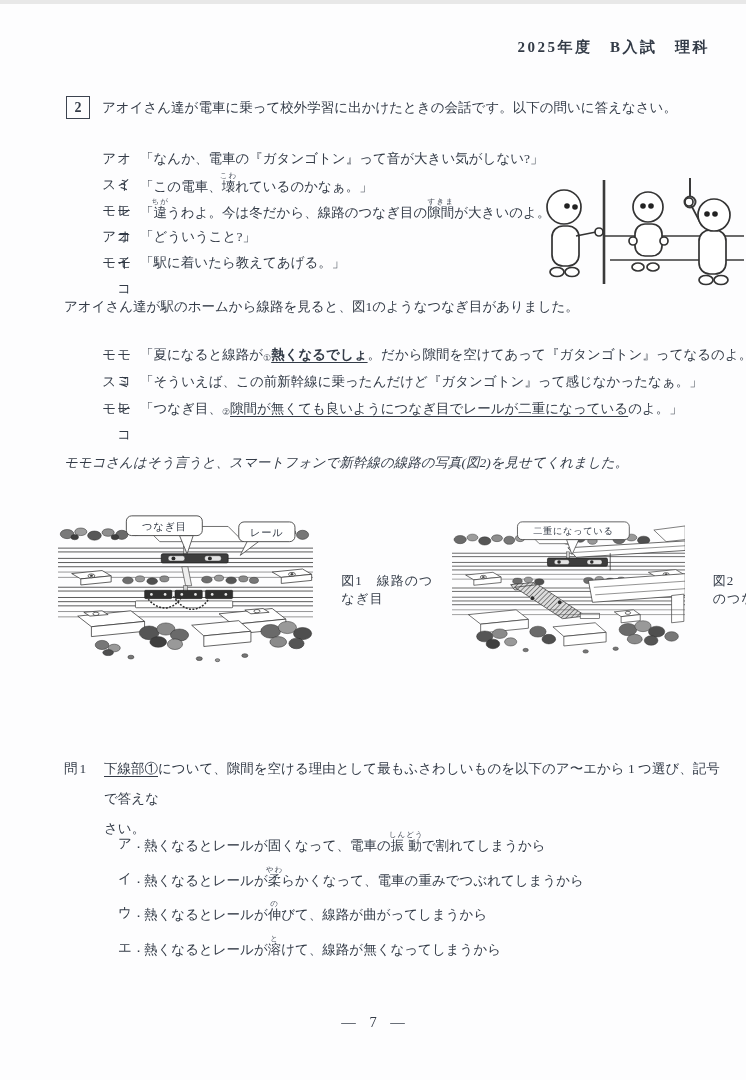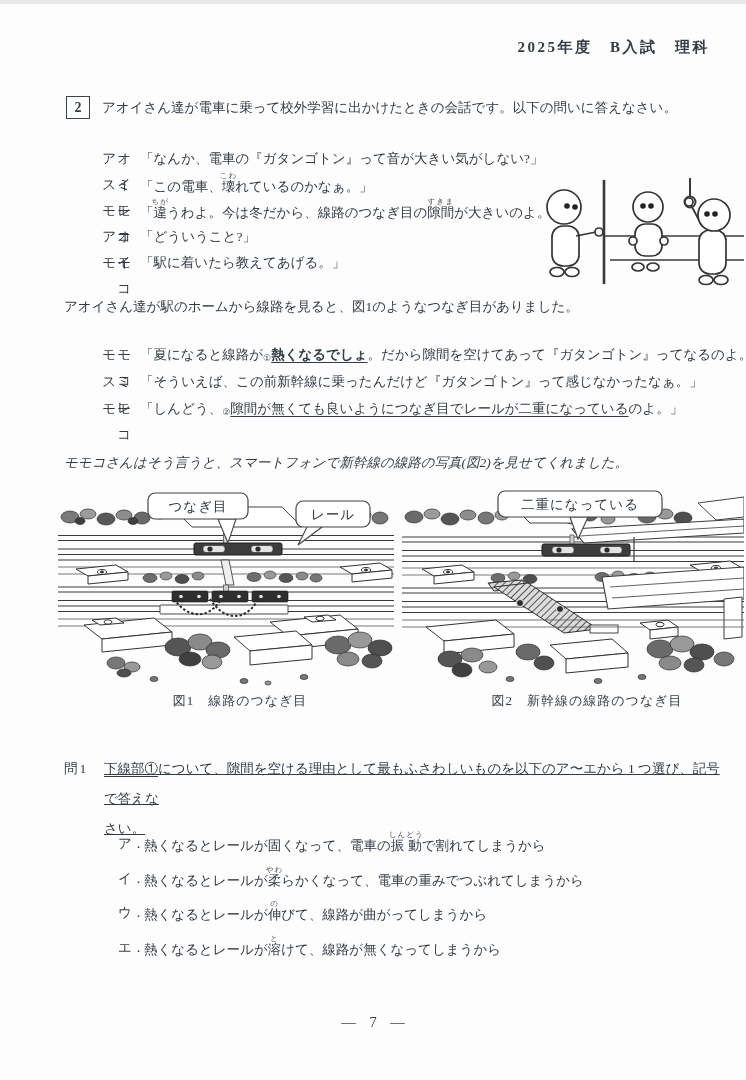--- a/index.html
+++ b/index.html
@@ -17,26 +17,26 @@
   .dlg{position:absolute;left:88px;}
   .dlg-row{display:flex;height:26px;line-height:26px;}
   .spk{width:44px;margin-right:8px;letter-spacing:1px;flex:none;text-align:right;}
   .utt{white-space:nowrap;}
   .narr{position:absolute;left:64px;line-height:24px;white-space:nowrap;}
   .ul{text-decoration:underline;text-underline-offset:3px;text-align:center;}
   .ulb{text-decoration:underline;text-underline-offset:3px;font-weight:bold;}
   .sub{font-size:9px;vertical-align:-2px;}
   ruby rt{font-size:7.5px;letter-spacing:1px;color:#444b57;}
   .figs{position:absolute;top:483px;left:58px;display:flex;gap:8px;}
-  .fig{display:flex;flex-direction:column;align-items:center;}
+  .fig{display:flex;flex-direction:row;align-items:center;}
   .fig-cap{margin-top:3px;font-size:13px;letter-spacing:1px;padding-left:28px;}
   svg text{font-family:"Liberation Serif","DejaVu Serif",serif;fill:#2f3743;}
   .q1{position:absolute;top:750px;left:64px;display:flex;line-height:30px;}
   .q1-label{width:40px;flex:none;letter-spacing:2px;}
-  .q1-text{width:624px;text-decoration:underline;}
+  .q1-text{width:624px;}
   .choices{position:absolute;top:827px;left:118px;}
   .choice{display:flex;height:26px;line-height:26px;margin-bottom:8.5px;}
   .marker{width:26px;flex:none;}
   .footer{position:absolute;top:1010px;left:0;width:100%;text-align:center;font-size:14.5px;word-spacing:10px;}
   .illus{position:absolute;top:170px;left:530px;}
 </style>
 </head>
 <body>
 
 <div class="page">
@@ -122,21 +122,21 @@
     <div class="dlg-row" style="height:27px;">
       <span class="spk">モモコ</span>
       <span class="utt"><span>「夏になると線路が</span><span class="sub">①</span><span class="ulb">熱くなるでしょ</span><span>。だから隙間を空けてあって『ガタンゴトン』ってなるのよ。」</span></span>
     </div>
     <div class="dlg-row" style="height:27px;">
       <span class="spk">スミレ</span>
       <span class="utt"><span>「そういえば、この前新幹線に乗ったんだけど『ガタンゴトン』って感じなかったなぁ。」</span></span>
     </div>
     <div class="dlg-row" style="height:27px;">
       <span class="spk">モモコ</span>
-      <span class="utt"><span>「しんどう、</span><span class="sub">②</span><span class="ul">隙間が無くても良いようにつなぎ目でレールが二重になっている</span><span>のよ。」</span></span>
+      <span class="utt"><span>「つなぎ目、</span><span class="sub">②</span><span class="ul">隙間が無くても良いようにつなぎ目でレールが二重になっている</span><span>のよ。」</span></span>
     </div>
   </div>
 
   <div class="narr" style="top:447px;font-style:italic;">モモコさんはそう言うと、スマートフォンで新幹線の線路の写真(図2)を見せてくれました。</div>
 
   <div class="figs">
 
     <div class="fig">
       <svg width="336" height="202" viewBox="0 0 336 202">
 

